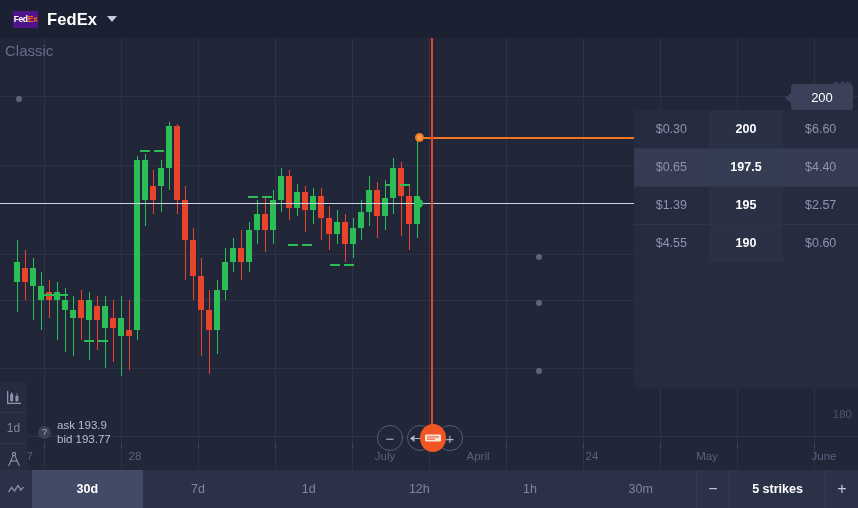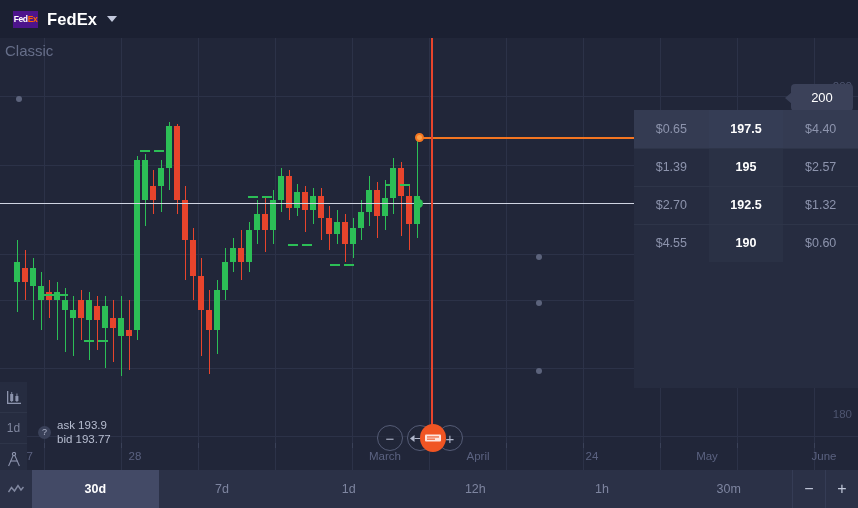--- a/index.html
+++ b/index.html
@@ -486,36 +486,36 @@
     <div class="faint-dot" style="left:536px; top:330px;"></div>
   </div>
 
   <div class="axis-tag" style="left:791px; top:84px;">200</div>
   <div class="axis-price-label" style="top:80px;">200</div>
   <div class="axis-price-label" style="top:408px;">180</div>
 
   <div class="strike-panel">
     <table class="strike-table">
       <tbody id="strike-tbody">
+      <tr>
+            <td>$0.30</td>
+            <td class="mid">200</td>
+            <td>$6.60</td>
+          </tr>
           <tr class="sel">
             <td>$0.65</td>
             <td class="mid">197.5</td>
             <td>$4.40</td>
           </tr>
           <tr>
             <td>$1.39</td>
             <td class="mid">195</td>
             <td>$2.57</td>
           </tr>
           <tr>
-            <td>$2.70</td>
-            <td class="mid">192.5</td>
-            <td>$1.32</td>
-          </tr>
-          <tr>
             <td>$4.55</td>
             <td class="mid">190</td>
             <td>$0.60</td>
           </tr>
         </tbody>
     </table>
   </div>
 
   <div class="left-toolbar">
     <div class="tool-btn">
@@ -548,21 +548,21 @@
     <div class="help-dot">?</div>
     <div class="quote-lines">
       <div><span>ask</span> <span>193.9</span></div>
       <div><span>bid</span> <span>193.77</span></div>
     </div>
   </div>
 
   <div class="xaxis" id="xaxis">
       <div class="xtick" style="left: 20px;">2017</div>
       <div class="xtick" style="left: 135px;">28</div>
-      <div class="xtick" style="left: 385px;">March</div>
+      <div class="xtick" style="left: 385px;">July</div>
       <div class="xtick" style="left: 478px;">April</div>
       <div class="xtick" style="left: 592px;">24</div>
       <div class="xtick" style="left: 707px;">May</div>
       <div class="xtick" style="left: 824px;">June</div>
       <div class="xtick-mark" style="left: 44px;"></div>
       <div class="xtick-mark" style="left: 121px;"></div>
       <div class="xtick-mark" style="left: 198px;"></div>
       <div class="xtick-mark" style="left: 275px;"></div>
       <div class="xtick-mark" style="left: 352px;"></div>
       <div class="xtick-mark" style="left: 429px;"></div>
@@ -602,17 +602,18 @@
     <div class="tf-list" id="tf-list">
         <div class="tf-item active">30d</div>
         <div class="tf-item">7d</div>
         <div class="tf-item">1d</div>
         <div class="tf-item">12h</div>
         <div class="tf-item">1h</div>
         <div class="tf-item">30m</div>
       </div>
     <div class="strike-stepper">
       <div class="step-btn">−</div>
+      <div class="step-label">5 strikes</div>
       <div class="step-btn last">+</div>
     </div>
   </div>
 
 </div>
 
 </body></html>

